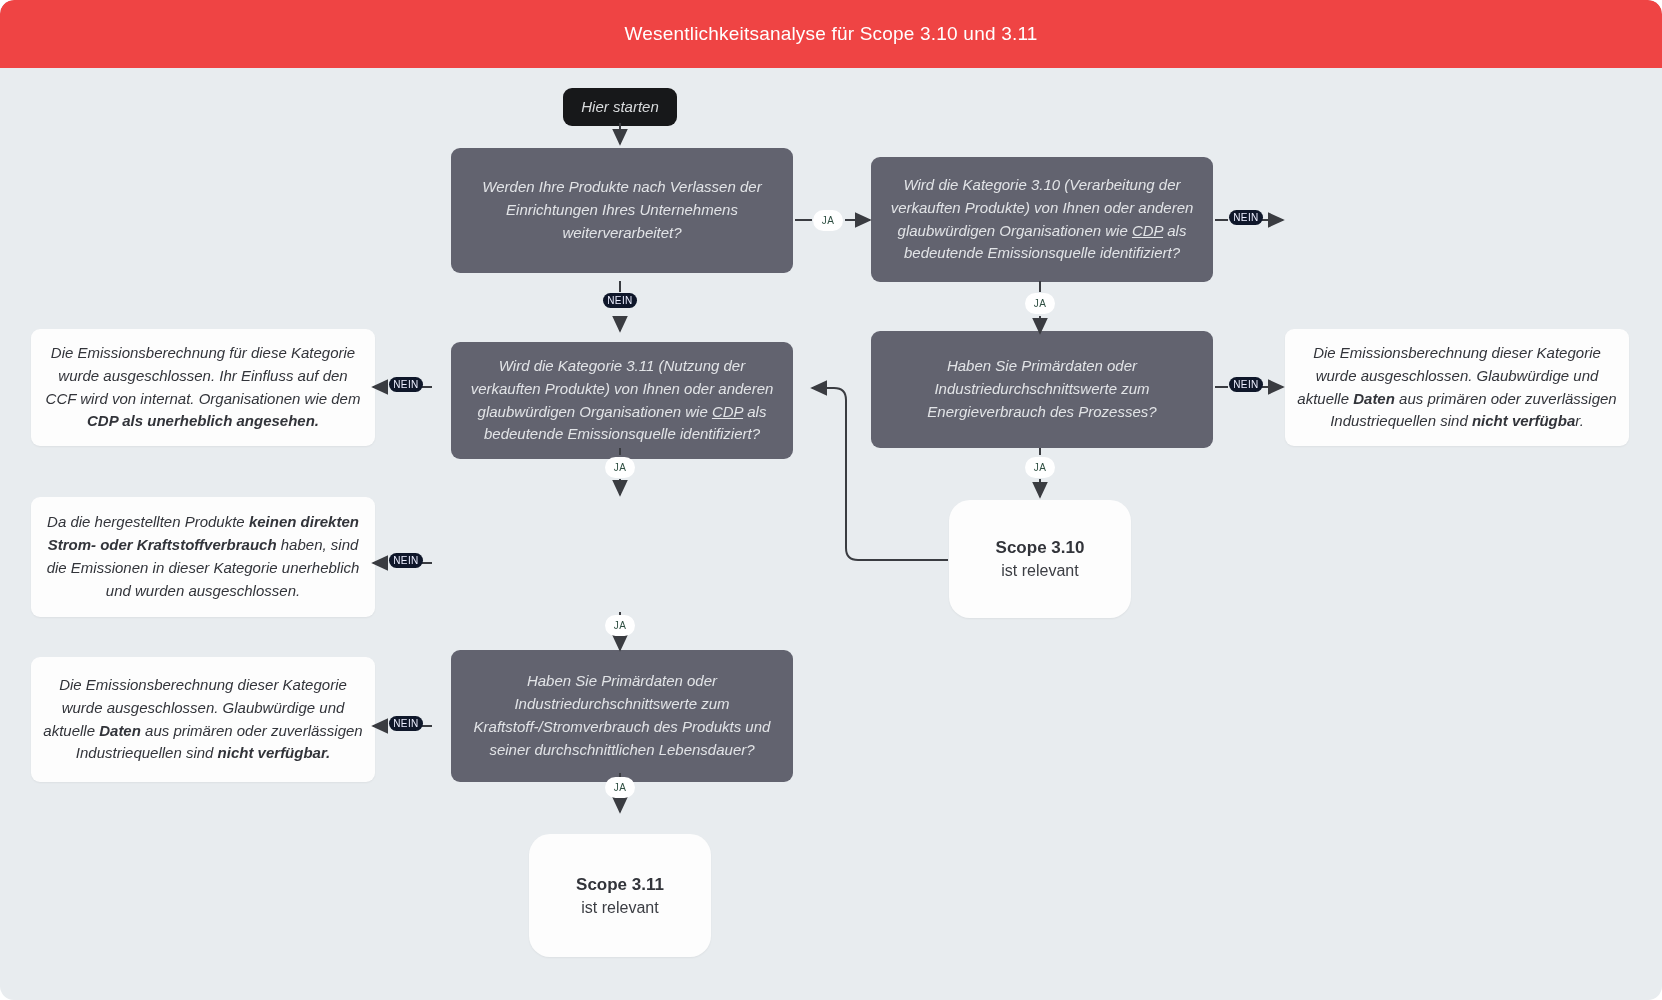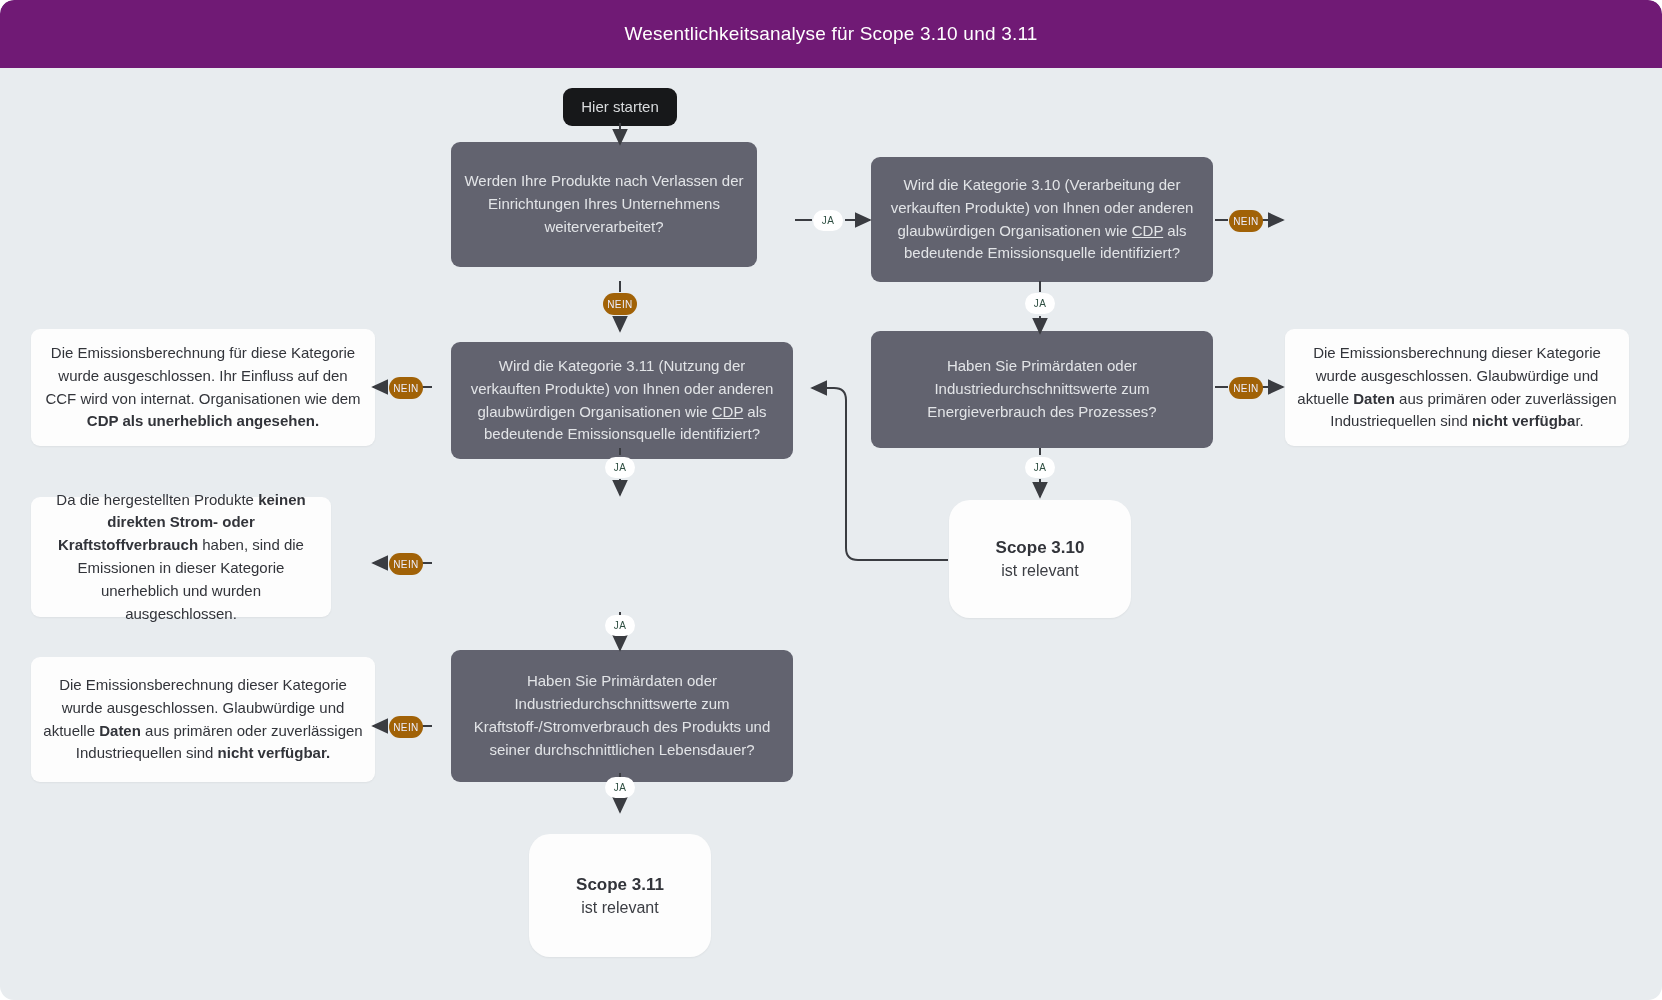--- a/index.html
+++ b/index.html
@@ -19,21 +19,21 @@
     height: 1000px;
     background: #e8ecef;
     border-radius: 14px;
     overflow: hidden;
   }
   #header {
     position: absolute;
     left: 0; top: 0;
     width: 1662px;
     height: 68px;
-    background: #701a75;
+    background: #ef4444;
     border-radius: 14px 14px 0 0;
     display: flex;
     align-items: center;
     justify-content: center;
   }
   #header .title {
     color: #ffffff;
     font-size: 19px;
     font-weight: 400;
     letter-spacing: 0.2px;
@@ -48,20 +48,21 @@
     justify-content: center;
     text-align: center;
     border-radius: 9px;
   }
   .node .txt {
     display: block;
     width: 100%;
     padding: 0 12px;
     box-sizing: border-box;
     line-height: 1.52;
+    font-style: italic;
   }
   .node.start {
     background: #17181a;
     color: #d9dbdd;
     border-radius: 9px;
     font-size: 15px;
   }
   .node.decision {
     background: #62636f;
     color: #e2e4e7;
@@ -104,23 +105,23 @@
     font-size: 10px;
     letter-spacing: 0.4px;
     z-index: 6;
   }
   .badge.ja {
     background: #ffffff;
     color: #2f4f42;
     width: 30px; height: 21px;
   }
   .badge.nein {
-    background: #a16207;
+    background: #0f172a;
     color: #eceeff;
-    width: 34px; height: 22px;
+    width: 34px; height: 15px;
   }
 
   
   #wires {
     position: absolute;
     left: 0; top: 0;
     width: 1662px; height: 1000px;
     pointer-events: none;
     z-index: 2;
   }
@@ -181,21 +182,21 @@
 
       <path d="M620,780 L620,773"></path>
       <path d="M620,797 L620,812" marker-end="url(#ah)"></path>
     </g>
   </svg>
 
   <div class="node start" style="left:563px; top:88px; width:114px; height:38px;">
     <span class="txt">Hier starten</span>
   </div>
 
-  <div class="node decision" style="left:451px; top:142px; width:306px; height:125px;">
+  <div class="node decision" style="left:451px; top:148px; width:342px; height:125px;">
     <span class="txt"><span>Werden Ihre Produkte nach Verlassen der Einrichtungen Ihres Unternehmens weiterverarbeitet?</span></span>
   </div>
 
   <div class="node decision" style="left:871px; top:157px; width:342px; height:125px;">
     <span class="txt"><span>Wird die Kategorie 3.10 (Verarbeitung der verkauften Produkte) von Ihnen oder anderen glaubwürdigen Organisationen wie </span><u>CDP</u><span> als bedeutende Emissionsquelle identifiziert?</span></span>
   </div>
 
 
   <div class="node decision" style="left:451px; top:342px; width:342px; height:117px;">
     <span class="txt"><span>Wird die Kategorie 3.11 (Nutzung der verkauften Produkte) von Ihnen oder anderen glaubwürdigen Organisationen wie </span><u>CDP</u><span> als bedeutende Emissionsquelle identifiziert?</span></span>
@@ -212,21 +213,21 @@
   <div class="node outcome" style="left:1285px; top:329px; width:344px; height:117px;">
     <span class="txt"><span>Die Emissionsberechnung dieser Kategorie wurde ausgeschlossen. Glaubwürdige und aktuelle </span><b>Daten</b><span> aus primären oder zuverlässigen Industriequellen sind </span><b>nicht verfügba</b><span>r.</span></span>
   </div>
 
   <div class="node result" style="left:949px; top:500px; width:182px; height:118px;">
     <span class="r-title">Scope 3.10</span>
     <span class="r-sub">ist relevant</span>
   </div>
 
 
-  <div class="node outcome" style="left:31px; top:497px; width:300px; height:120px;">
+  <div class="node outcome" style="left:31px; top:497px; width:344px; height:120px;">
     <span class="txt"><span>Da die hergestellten Produkte </span><b>keinen direkten Strom- oder Kraftstoffverbrauch</b><span> haben, sind die Emissionen in dieser Kategorie unerheblich und wurden ausgeschlossen.</span></span>
   </div>
 
   <div class="node decision" style="left:451px; top:650px; width:342px; height:132px;">
     <span class="txt"><span>Haben Sie Primärdaten oder Industriedurchschnittswerte zum Kraftstoff-/Stromverbrauch des Produkts und seiner durchschnittlichen Lebensdauer?</span></span>
   </div>
 
   <div class="node outcome" style="left:31px; top:657px; width:344px; height:125px;">
     <span class="txt"><span>Die Emissionsberechnung dieser Kategorie wurde ausgeschlossen. Glaubwürdige und aktuelle </span><b>Daten</b><span> aus primären oder zuverlässigen Industriequellen sind </span><b>nicht verfügbar.</b></span>
   </div>

